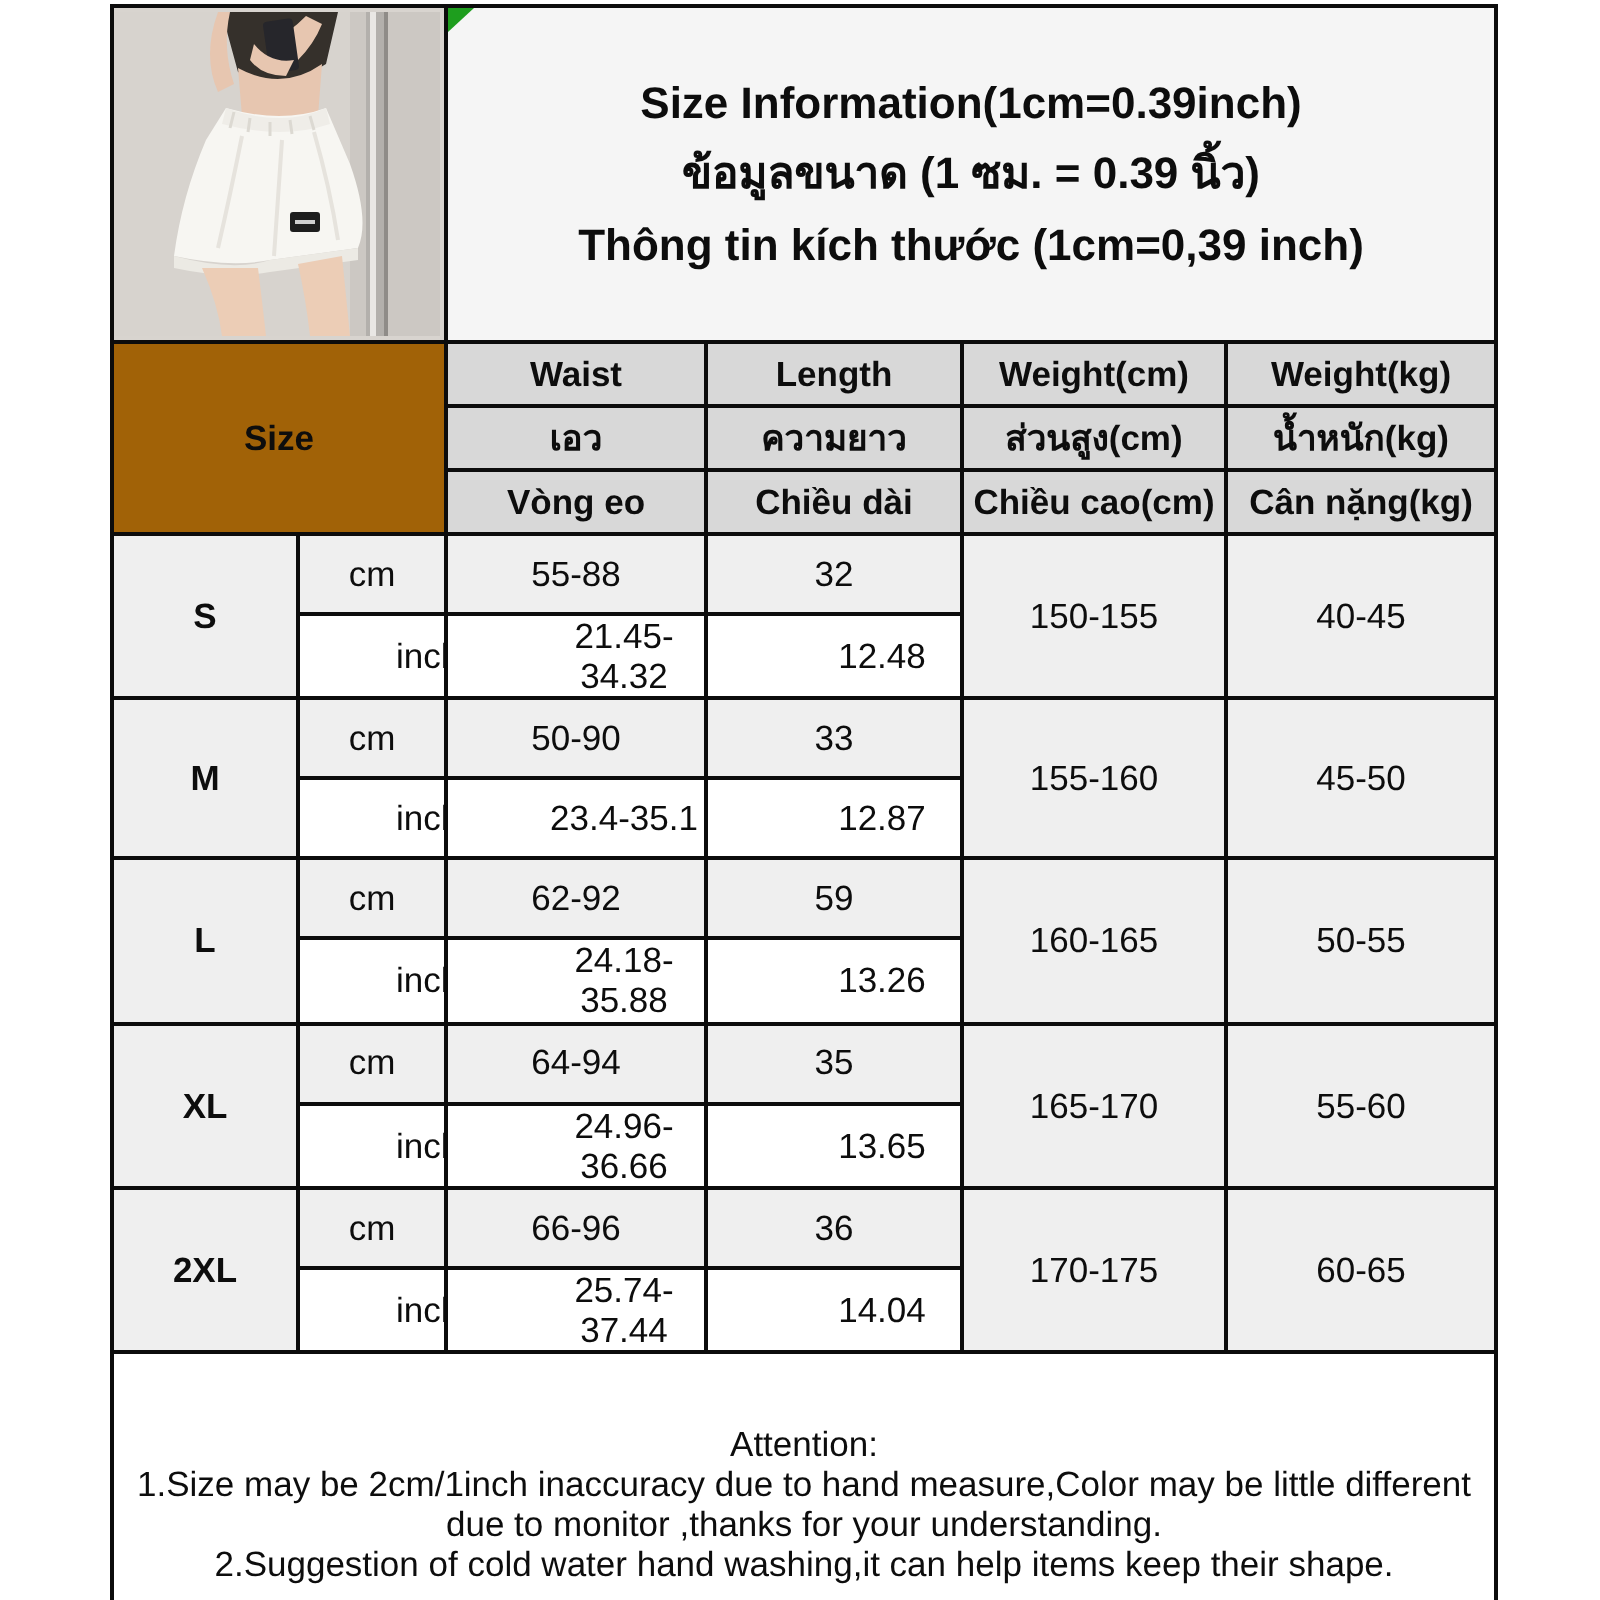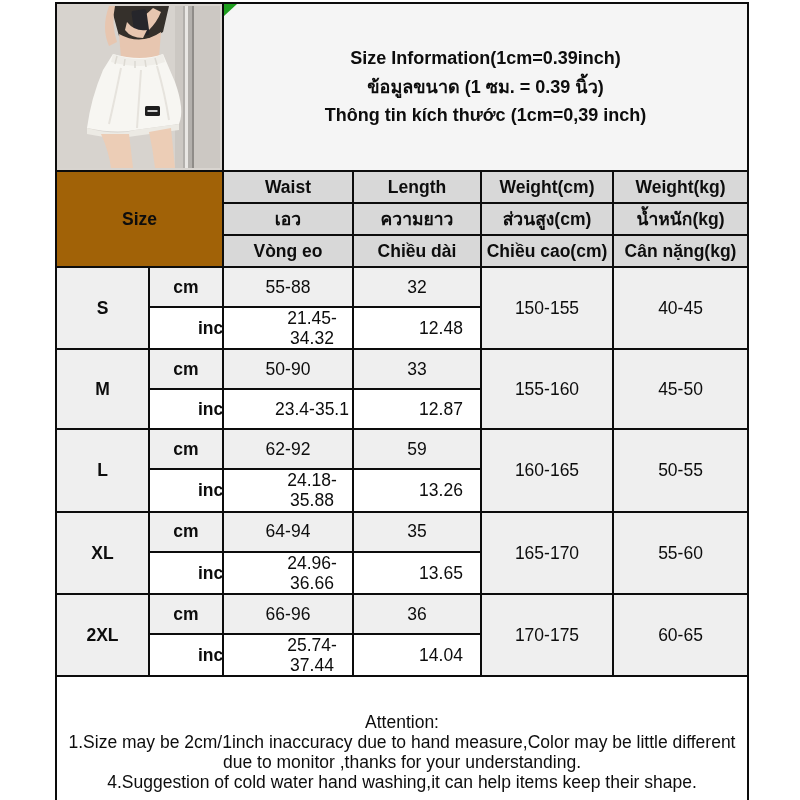--- a/index.html
+++ b/index.html
@@ -12,31 +12,31 @@
   table.size-chart{
     border-collapse:collapse;table-layout:fixed;width:692px;
   }
   table.size-chart td{
     border:2px solid #0c0c0c;text-align:center;vertical-align:middle;
     padding:0;font-size:17.5px;line-height:1.15;overflow:hidden;
   }
   
   td.photo-cell{height:166px;padding:0;background:#d8d4cf;}
   td.title-cell{background:#f5f5f5;position:relative;}
-  .title-line{font-weight:bold;font-size:18px;line-height:1.6;white-space:nowrap;}
+  .title-line{font-weight:bold;font-size:22px;line-height:1.6;white-space:nowrap;}
   .corner-tri{
     position:absolute;left:0;top:0;width:0;height:0;
     border-top:12px solid #1e9e1e;border-right:13px solid transparent;
   }
   
   td.size-head{background:#a16207;font-weight:bold;font-size:30px;}
   td.col-head{background:#d8d8d8;font-weight:bold;height:30px;font-size:17px;white-space:nowrap;}
   
   td.size-label{background:#d8d8d8;font-weight:bold;font-size:18px;}
-  td.unit-label{font-weight:bold;font-size:17px;margin-top:32px;}
+  td.unit-label{font-weight:normal;font-size:17px;margin-top:32px;}
   tr.cm-row td{background:#efefef;height:38px;}
   tr.inch-row td{background:#ffffff;height:38px;padding-left:48px;}
   td.merged-val{background:#efefef;}
   
   td.attention-cell{
     height:150px;background:#ffffff;text-align:left;vertical-align:top;
     padding:5px 9px;font-size:17.5px;line-height:1.5;
   }
   
   .photo-cell svg{display:block;}
@@ -183,18 +183,18 @@
   <tr class="inch-row">
     <td class="unit-label">inch</td>
     <td>25.74-37.44</td>
     <td>14.04</td>
   </tr>
 
   <tr>
     <td class="attention-cell" colspan="6">
       <div>Attention:</div>
       <div>1.Size may be 2cm/1inch inaccuracy due to hand measure,Color may be little different due to monitor ,thanks for your understanding.</div>
-      <div>4.Suggestion of cold water hand washing,it can help items keep their shape.</div>
+      <div>2.Suggestion of cold water hand washing,it can help items keep their shape.</div>
     </td>
   </tr>
 </tbody>
     </table>
 </div>
 
 </body></html>

